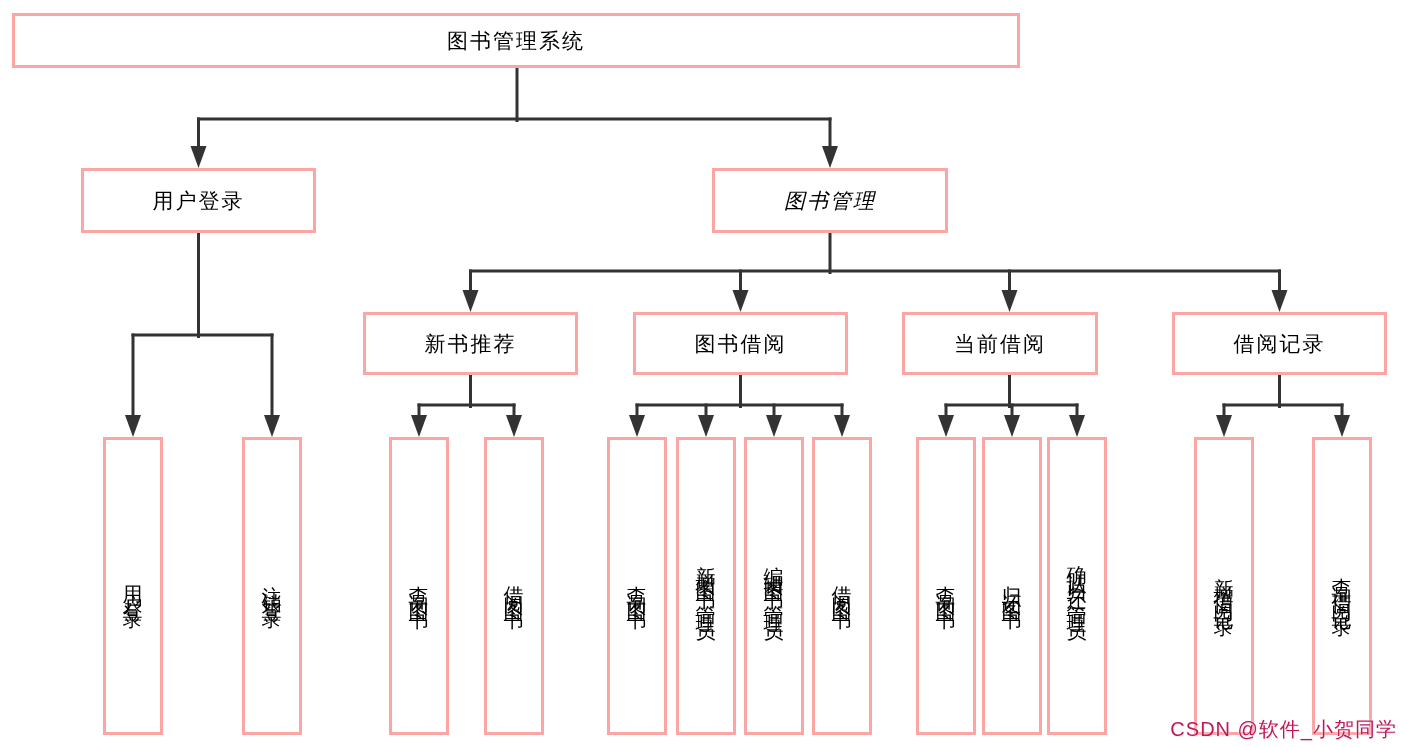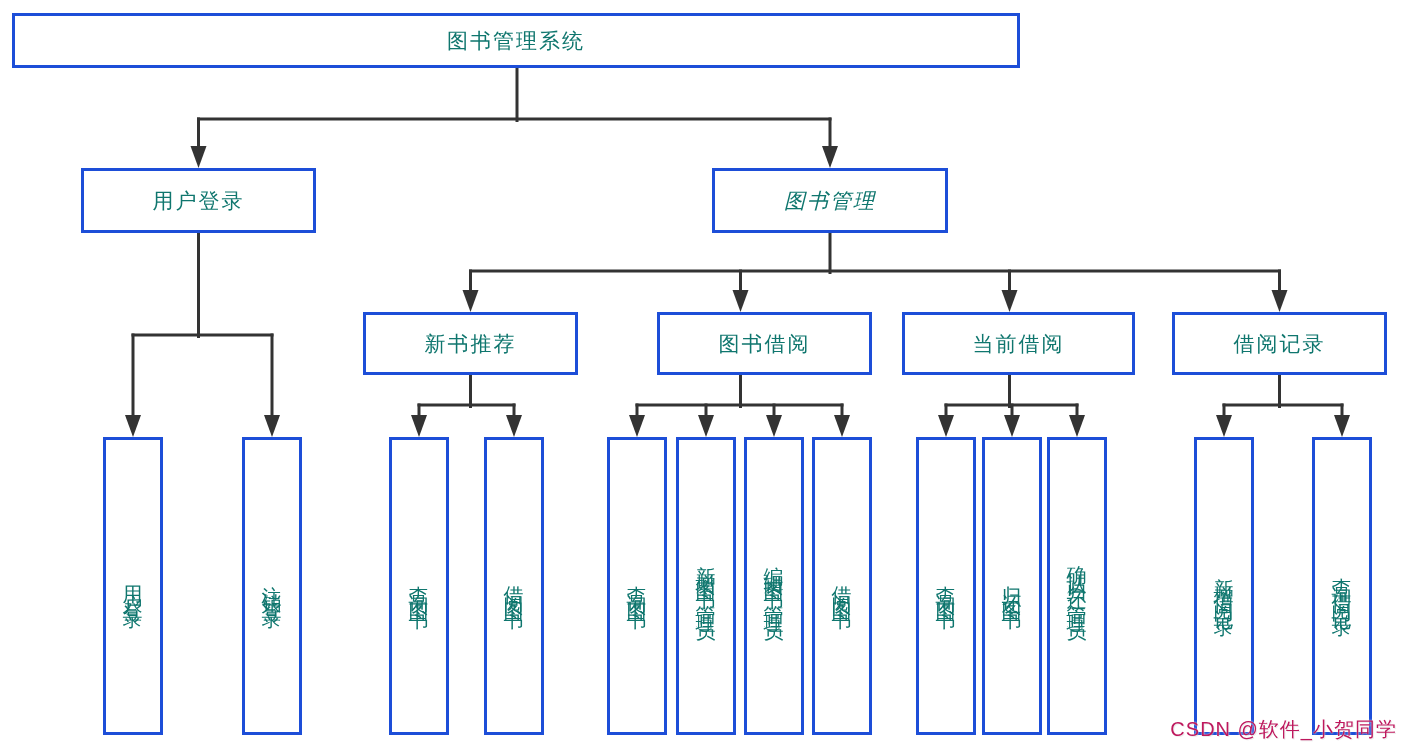--- a/index.html
+++ b/index.html
@@ -9,47 +9,47 @@
     position: relative;
     overflow: hidden;
     font-family: "Liberation Sans", "DejaVu Sans", sans-serif;
   }
   #stage { position: absolute; inset: 0; width: 1405px; height: 747px; }
   svg.connectors { position: absolute; left: 0; top: 0; }
 
   .node {
     position: absolute;
     background: #ffffff;
-    border: 3px solid #1d4ed8;
+    border: 3px solid #fca5a5;
     box-sizing: border-box;
     display: flex;
     align-items: center;
     justify-content: center;
-    color: #0f766e;
+    color: #000000;
   }
   .node.h { font-size: 21px; letter-spacing: 2px; white-space: nowrap; }
   .node .lbl { display: block; }
   .node.v .lbl {
     writing-mode: vertical-rl;
     text-orientation: mixed;
     font-size: 20px;
     letter-spacing: 8px;
     line-height: 1;
     white-space: nowrap;
   }
 
   
   .n-root { left: 12px;  top: 13px;  width: 1008px; height: 55px; font-size: 22px; }
   
   .n-l2a { left: 81px;  top: 168px; width: 235px; height: 65px; }
   .n-l2b { left: 712px; top: 168px; width: 236px; height: 65px; font-style: italic; }
   
   .n-l3a { left: 363px;  top: 312px; width: 215px; height: 63px; }
-  .n-l3b { left: 633px;  top: 312px; width: 215px; height: 63px; margin-left: 24px; }
-  .n-l3c { left: 902px;  top: 312px; width: 233px; height: 63px; text-align: right; }
+  .n-l3b { left: 633px;  top: 312px; width: 215px; height: 63px; }
+  .n-l3c { left: 902px;  top: 312px; width: 196px; height: 63px; text-align: right; }
   .n-l3d { left: 1172px; top: 312px; width: 215px; height: 63px; }
   
   .leaf { top: 437px; width: 60px; height: 298px; }
   .n-f0  { left: 103px; }
   .n-f1  { left: 242px; }
   .n-f2  { left: 389px; }
   .n-f3  { left: 484px; }
   .n-f4  { left: 607px; }
   .n-f5  { left: 676px; }
   .n-f6  { left: 744px; }

